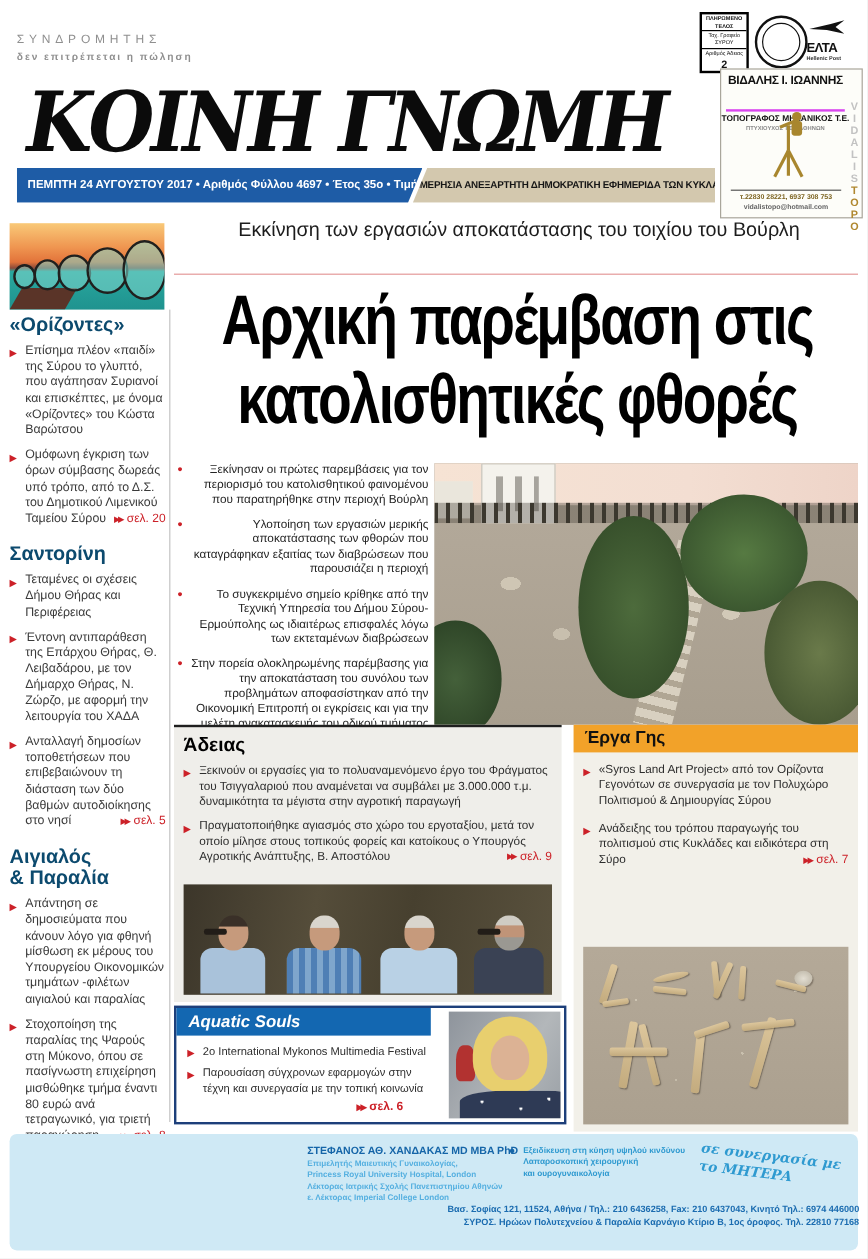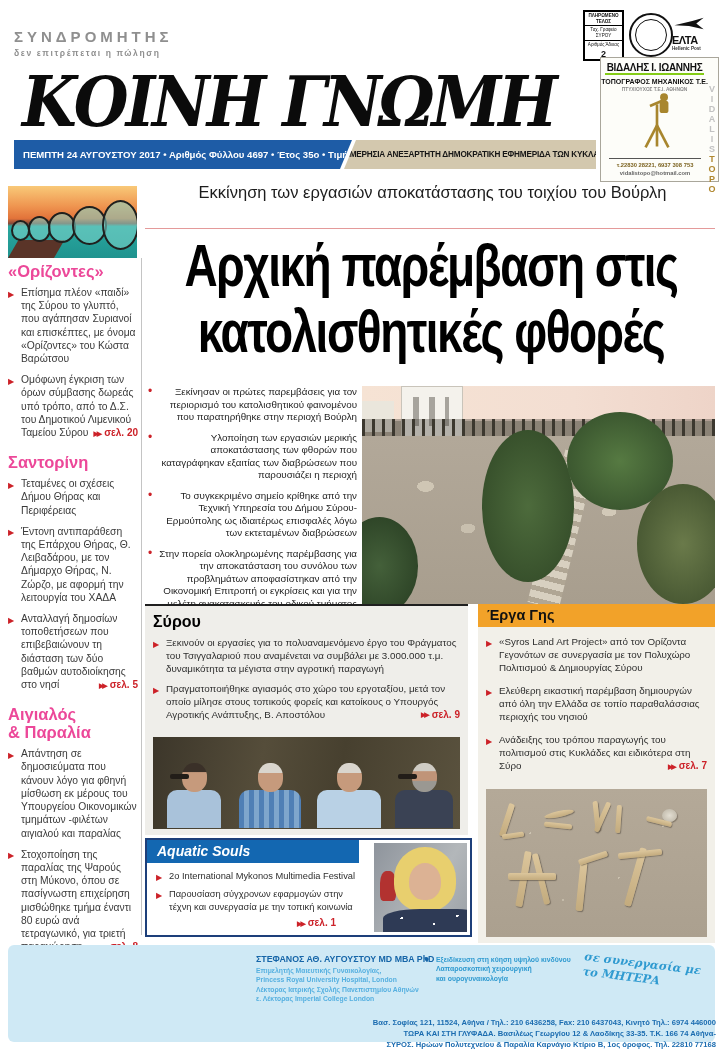--- a/index.html
+++ b/index.html
@@ -2,21 +2,21 @@
 <html><head>
 <meta charset="utf-8">
 <style>
   html,body{margin:0;padding:0;background:#e8e8e8;}
   .page{position:relative;width:723px;height:1049px;background:#ffffff;margin:0 auto;
         font-family:"Liberation Sans",sans-serif;overflow:hidden;color:#111;}
   .abs{position:absolute;}
 
   
   .subscriber{left:14px;top:28px;color:#8f8f8f;}
-  .sub1{font-size:15px;font-weight:bold;letter-spacing:4px;}
+  .sub1{font-size:10px;font-weight:normal;letter-spacing:4px;}
   .sub2{font-size:8.5px;font-weight:bold;letter-spacing:1.6px;margin-top:3px;}
   .mast{left:22px;top:62px;width:572px;margin:0;font-family:"DejaVu Serif",serif;
         font-style:italic;font-weight:bold;font-size:63px;line-height:72px;
         letter-spacing:-3px;color:#0b0b0b;transform:scaleY(1.1);transform-origin:top left;white-space:nowrap;}
   .postage{left:583px;top:10px;width:37px;height:47px;border:2px solid #000;background:#fff;
            font-size:4.6px;text-align:center;line-height:1.25;}
   .postage .p1{font-weight:bold;border-bottom:1px solid #000;padding:1px 0;}
   .postage .p2{border-bottom:1px solid #000;padding:1px 0;}
   .postage .p3{padding:1px 0;}
   .postage .pn{font-size:9px;font-weight:bold;}
@@ -28,21 +28,21 @@
   .dateline{left:14px;top:140px;width:338px;height:29px;background:#1e5ca6;color:#fff;
             font-size:9.6px;font-weight:bold;line-height:29px;padding-left:9px;box-sizing:border-box;
             clip-path:polygon(0 0,100% 0,calc(100% - 12px) 100%,0 100%);white-space:nowrap;}
   .tagline{left:344px;top:140px;width:252px;height:29px;background:#d3c8ae;color:#161616;
            font-size:8.2px;font-weight:bold;line-height:29px;text-align:center;box-sizing:border-box;
            clip-path:polygon(12px 0,100% 0,100% 100%,0 100%);letter-spacing:-0.2px;white-space:nowrap;}
 
   
   .vidalis{left:600px;top:57px;width:119px;height:125px;border:1px solid #a9a69b;background:#fdfdf9;box-sizing:border-box;}
   .vid-name{font-size:10px;font-weight:bold;text-align:center;margin-top:4px;letter-spacing:-0.3px;
-            border-bottom:2px solid #84cc16;padding-bottom:0;margin-left:4px;margin-right:14px;}
+            border-bottom:2px solid #d946ef;padding-bottom:18px;margin-left:4px;margin-right:14px;}
   .vid-title{font-size:7px;font-weight:bold;text-align:center;margin-top:3px;margin-right:10px;}
   .vid-sub{font-size:4.8px;color:#8a8a8a;font-weight:bold;text-align:center;margin-top:2px;margin-right:10px;}
   .vid-side{right:1px;top:26px;height:92px;writing-mode:vertical-rl;text-orientation:upright;
             font-size:9px;font-weight:bold;letter-spacing:0px;line-height:11px;}
   .vid-side .g1{color:#c2c2c2;}
   .vid-side .g2{color:#b08830;}
   .vid-art{left:28px;top:34px;}
   .vid-rule{left:8px;bottom:22px;width:92px;height:1px;background:#555;}
   .vid-phone{left:4px;bottom:13px;width:100px;font-size:5.8px;font-weight:bold;color:#7c6320;text-align:center;}
   .vid-mail{left:4px;bottom:5px;width:100px;font-size:5.8px;font-weight:bold;color:#666;text-align:center;}
@@ -53,25 +53,25 @@
   .headline{left:143px;top:233px;width:576px;text-align:center;font-weight:800;
             font-size:46px;line-height:52px;letter-spacing:-1.5px;color:#000;
             transform:scale(1,1.27);transform-origin:top center;}
 
   
   .sphoto{left:8px;top:186px;width:129px;height:72px;overflow:hidden;
           background:linear-gradient(#f9c978 0%,#ef9550 28%,#e2733a 45%,#8a4a3a 52%,#29a79e 56%,#1f938f 100%);}
   .ring{position:absolute;border:2px solid #20201e;border-radius:50%;background:rgba(130,215,205,.55);}
   .pier{position:absolute;left:0;bottom:0;width:46px;height:18px;background:#5a3428;transform:skewX(-30deg);transform-origin:bottom left;}
   .sidebar{left:8px;top:262px;width:130px;}
-  .sec-title{color:#ec4899;font-weight:bold;font-size:16.5px;line-height:18px;margin:14px 0 6px 0;white-space:pre-line;}
+  .sec-title{color:#0c4a6e;font-weight:bold;font-size:16.5px;line-height:18px;margin:14px 0 6px 0;white-space:pre-line;}
   .sec-title:first-child{margin-top:0;}
   .tri{position:relative;padding-left:13px;font-size:10.3px;line-height:13.2px;color:#3a3a3a;margin-bottom:8px;}
   .tri::before{content:"\25B6";position:absolute;left:0;top:1.5px;font-size:8px;color:#cc2128;}
-  .ref{float:right;color:#cc2128;font-weight:bold;font-size:10px;white-space:nowrap;}
+  .ref{float:right;color:#cc2128;font-weight:normal;font-size:10px;white-space:nowrap;}
   .ref::before{content:"\25B6\25B6";font-size:7px;letter-spacing:-2px;margin-right:4px;vertical-align:0.5px;}
   .vdiv{left:141px;top:258px;width:1px;height:677px;background:#c4c4c4;}
 
   
   .lead-bullets{left:148px;top:386px;width:209px;text-align:right;}
   .dot{position:relative;padding-left:11px;font-size:9.8px;line-height:12.5px;color:#242424;margin-bottom:8px;}
   .dot::before{content:"\2022";position:absolute;left:0;top:-1px;color:#cc2128;font-size:12px;}
   .lead-photo{left:362px;top:386px;width:353px;height:218px;background:#b5ab9c;overflow:hidden;}
   .lp-sky{position:absolute;left:0;top:0;width:100%;height:16%;background:linear-gradient(90deg,#f6e3d4,#f3ded2 60%,#eed4c8);}
   .lp-b1{position:absolute;left:11%;top:0;width:17%;height:24%;background:#f4f2ec;border:1px solid #c9c4ba;}
@@ -151,21 +151,21 @@
           letter-spacing:0.5px;white-space:nowrap;}
   .f-cross{display:inline-block;vertical-align:-2px;margin:0 3px;}
   .f-subt{position:absolute;left:62px;top:34px;width:166px;font-size:6.1px;color:#4aa8d8;letter-spacing:0.9px;white-space:nowrap;}
   .f-doc{position:absolute;left:248px;top:9px;width:176px;}
   .f-docname{font-size:8.8px;font-weight:bold;color:#1565a8;margin-bottom:2px;white-space:nowrap;}
   .f-cred{font-size:6.8px;color:#56b0e0;line-height:9.3px;font-weight:bold;}
   .f-spec{position:absolute;left:428px;top:10px;width:146px;font-size:6.9px;color:#2f9ad0;line-height:9.3px;font-weight:bold;}
   .f-spec::before{content:"\25CF";color:#1565a8;font-size:9px;position:absolute;left:-12px;top:0;}
   .f-mitera{position:absolute;left:575px;top:12px;width:130px;font-family:"DejaVu Serif",serif;font-style:italic;
             font-weight:bold;font-size:11.5px;color:#2f9ad0;transform:rotate(7deg);line-height:15px;}
-  .f-addr{position:absolute;left:90px;top:72px;width:618px;text-align:right;color:#1b6cb0;
+  .f-addr{position:absolute;left:90px;top:57px;width:618px;text-align:right;color:#1b6cb0;
           font-size:7.6px;font-weight:bold;line-height:11px;}
 </style>
 </head>
 <body>
 
 <div class="page">
 
   <div class="abs subscriber">
     <div class="sub1">ΣΥΝΔΡΟΜΗΤΗΣ</div>
     <div class="sub2">δεν επιτρέπεται η πώληση</div>
@@ -263,21 +263,21 @@
     <div class="lp-fence"></div>
     <div class="lp-wall"></div>
     <div class="lp-stair"></div>
     <div class="lp-veg v1"></div>
     <div class="lp-veg v2"></div>
     <div class="lp-veg v3"></div>
     <div class="lp-veg v4"></div>
   </div>
 
   <div class="abs naxos">
-    <div class="box-title">Σύρου</div>
+    <div class="box-title">Άδειας</div>
     <div class="tri"><span>Ξεκινούν οι εργασίες για το πολυαναμενόμενο έργο του Φράγματος του Τσιγγαλαριού που αναμένεται να συμβάλει με 3.000.000 τ.μ. δυναμικότητα τα μέγιστα στην αγροτική παραγωγή</span></div>
     <div class="tri"><span>Πραγματοποιήθηκε αγιασμός στο χώρο του εργοταξίου, μετά τον οποίο μίλησε στους τοπικούς φορείς και κατοίκους ο Υπουργός Αγροτικής Ανάπτυξης, Β. Αποστόλου</span> <span class="ref">σελ. 9</span></div>
     <div class="naxos-photo">
       <div class="man hdark shade" style="left:14px;width:54px;">
           <div class="head"></div>
           <div class="torso" style="background:#a9c2da;"></div>
         </div>
       <div class="man hgray" style="left:86px;width:62px;">
           <div class="head"></div>
           <div class="torso" style="background:repeating-linear-gradient(90deg,#4f7fb5 0 5px,#7fa6cc 5px 10px);"></div>
@@ -290,21 +290,20 @@
           <div class="head"></div>
           <div class="torso" style="background:#3a4254;"></div>
         </div>
     </div>
   </div>
 
   <div class="abs erga">
     <div class="erga-head">Έργα Γης</div>
     <div class="erga-items">
       <div class="tri"><span>«Syros Land Art Project» από τον Ορίζοντα Γεγονότων σε συνεργασία με τον Πολυχώρο Πολιτισμού &amp; Δημιουργίας Σύρου</span></div>
-      <div class="tri"><span>Ελεύθερη εικαστική παρέμβαση δημιουργών από όλη την Ελλάδα σε τοπίο παραθαλάσσιας περιοχής του νησιού</span></div>
       <div class="tri"><span>Ανάδειξης του τρόπου παραγωγής του πολιτισμού στις Κυκλάδες και ειδικότερα στη Σύρο</span> <span class="ref">σελ. 7</span></div>
     </div>
     <div class="land-photo">
       <div class="stk" style="left:18px;top:14px;width:6px;height:34px;transform:rotate(18deg);"></div>
       <div class="stk" style="left:16px;top:44px;width:22px;height:5px;transform:rotate(-8deg);"></div>
       <div class="stk" style="left:58px;top:22px;width:30px;height:6px;transform:rotate(-12deg);border-radius:50%;"></div>
       <div class="stk" style="left:58px;top:34px;width:28px;height:5px;transform:rotate(6deg);"></div>
       <div class="stk" style="left:108px;top:12px;width:5px;height:30px;transform:rotate(-6deg);"></div>
       <div class="stk" style="left:114px;top:12px;width:5px;height:32px;transform:rotate(24deg);"></div>
       <div class="stk" style="left:130px;top:16px;width:5px;height:28px;transform:rotate(4deg);"></div>
@@ -319,43 +318,42 @@
       <div class="stk" style="left:132px;top:62px;width:44px;height:6px;transform:rotate(-6deg);"></div>
     </div>
   </div>
 
   <div class="abs aquatic">
     <div class="aq-head">Aquatic Souls</div>
     <div class="aq-items">
       <div class="tri"><span>2ο International Mykonos Multimedia Festival</span></div>
       <div class="tri"><span>Παρουσίαση σύγχρονων εφαρμογών στην τέχνη και συνεργασία με την τοπική κοινωνία</span></div>
     </div>
-    <div class="aq-ref">σελ. 1</div>
+    <div class="aq-ref">σελ. 6</div>
     <div class="aq-photo">
       <div class="aq-red"></div>
       <div class="aq-hair"></div>
       <div class="aq-face"></div>
       <div class="aq-body"></div>
     </div>
   </div>
 
   <div class="abs footer">
     <div class="f-doc">
-      <div class="f-docname">ΣΤΕΦΑΝΟΣ ΑΘ. ΑΥΓΟΥΣΤΟΥ MD MBA PhD</div>
+      <div class="f-docname">ΣΤΕΦΑΝΟΣ ΑΘ. ΧΑΝΔΑΚΑΣ MD MBA PhD</div>
       <div class="f-cred">Επιμελητής Μαιευτικής Γυναικολογίας,</div>
       <div class="f-cred">Princess Royal University Hospital, London</div>
       <div class="f-cred">Λέκτορας Ιατρικής Σχολής Πανεπιστημίου Αθηνών</div>
       <div class="f-cred">ε. Λέκτορας Imperial College London</div>
     </div>
     <div class="f-spec">
       <div>Εξειδίκευση στη κύηση υψηλού κινδύνου</div>
       <div>Λαπαροσκοπική χειρουργική</div>
       <div>και ουρογυναικολογία</div>
     </div>
     <div class="f-mitera">σε συνεργασία με το ΜΗΤΕΡΑ</div>
     <div class="f-addr">
       <div>Βασ. Σοφίας 121, 11524, Αθήνα / Τηλ.: 210 6436258, Fax: 210 6437043, Κινητό Τηλ.: 6974 446000</div>
-      <div>ΤΩΡΑ ΚΑΙ ΣΤΗ ΓΛΥΦΑΔΑ. Βασιλέως Γεωργίου 12 &amp; Λαοδίκης 33-35. Τ.Κ. 166 74 Αθήνα-</div>
       <div>ΣΥΡΟΣ. Ηρώων Πολυτεχνείου &amp; Παραλία Καρνάγιο Κτίριο Β, 1ος όροφος. Τηλ. 22810 77168</div>
     </div>
   </div>
 
 </div>
 
 </body></html>

